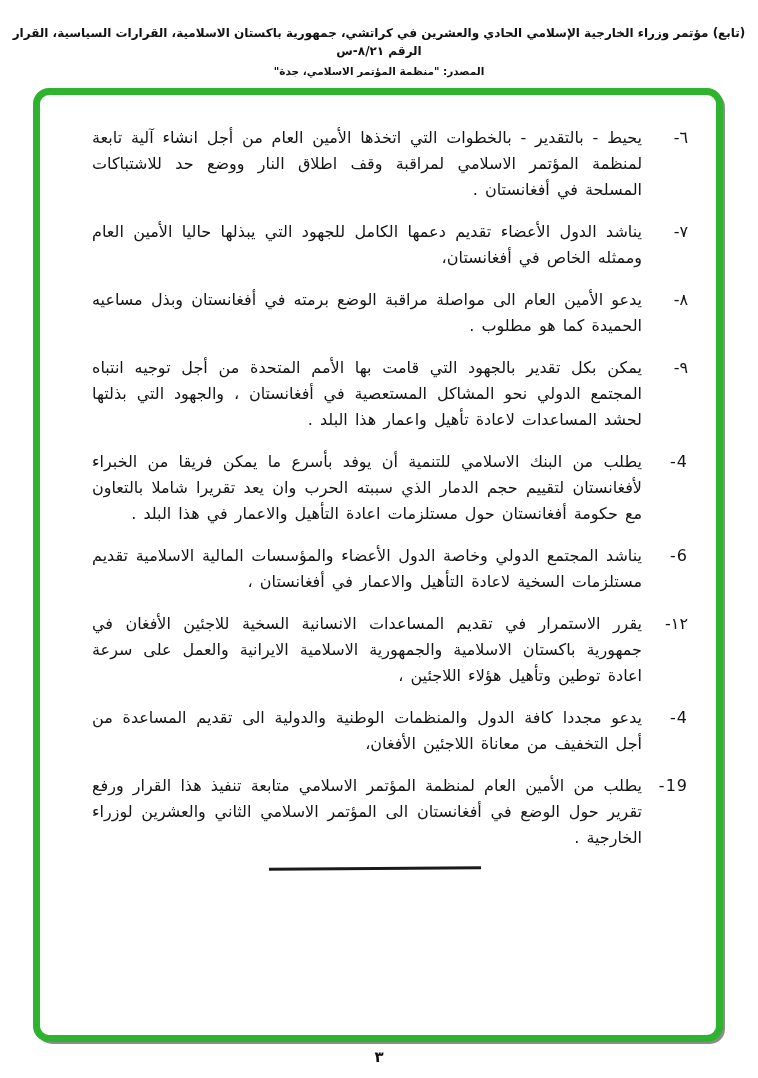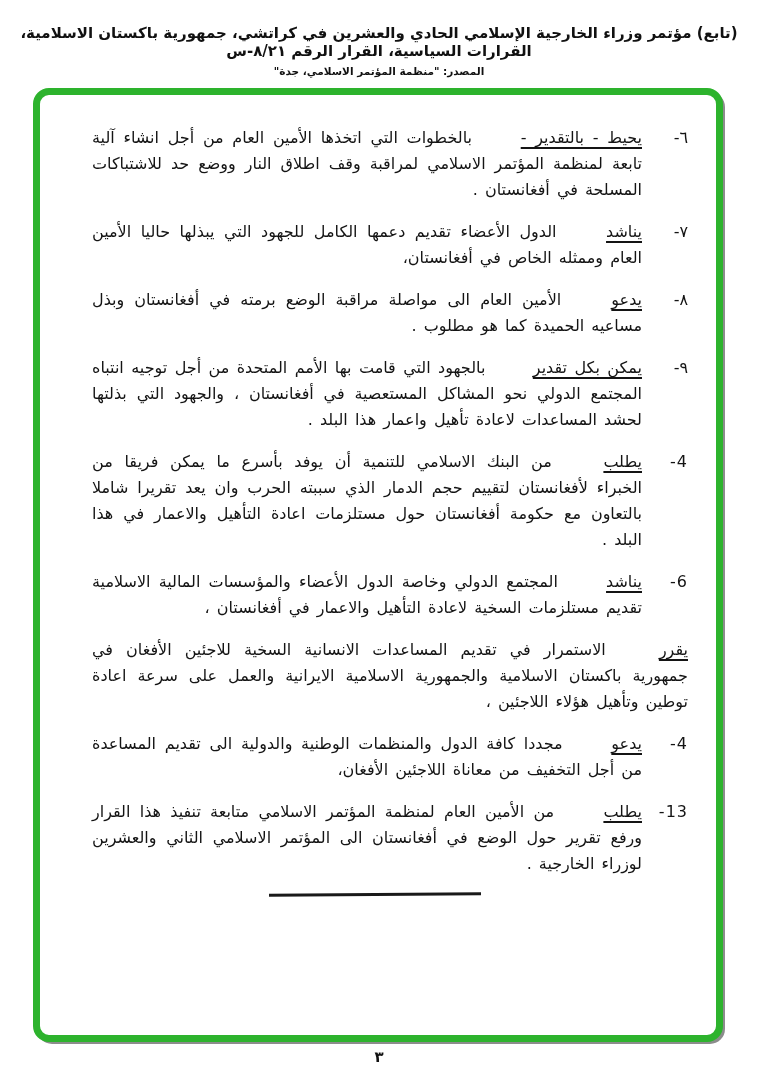--- a/index.html
+++ b/index.html
@@ -22,21 +22,21 @@
   .header {
     position: absolute;
     top: 24px;
     left: 0;
     right: 0;
     direction: rtl;
     text-align: center;
     color: #111111;
   }
   .header-line1 {
-    font-size: 15px;
+    font-size: 12px;
     font-weight: bold;
     letter-spacing: 0;
     line-height: 18px;
   }
   .header-line2 {
     font-size: 10.5px;
     font-weight: bold;
     margin-top: 5px;
   }
   .green-box {
@@ -72,24 +72,22 @@
   .txt {
     flex: 1;
     font-size: 16px;
     line-height: 26px;
     text-align: justify;
     text-align-last: right;
     word-spacing: 2px;
     color: #141414;
   }
   .lead {
-    text-decoration: underline;
     text-underline-offset: 4px;
     text-decoration-thickness: 1.5px;
-    margin-left: 40px;
   }
   .divider {
     position: relative;
     width: 212px;
     height: 2.5px;
     background: #1a1a1a;
     margin: 2px auto 0;
     left: -15px; 
     transform: rotate(-0.4deg);
   }
@@ -141,30 +139,31 @@
         <div class="num">4-</div>
         <div class="txt"><span class="lead">يطلب</span><span> من البنك الاسلامي للتنمية أن يوفد بأسرع ما يمكن فريقا من الخبراء لأفغانستان لتقييم حجم الدمار الذي سببته الحرب وان يعد تقريرا شاملا بالتعاون مع حكومة أفغانستان حول مستلزمات اعادة التأهيل والاعمار في هذا البلد .</span></div>
       </div>
 
       <div class="item">
         <div class="num">6-</div>
         <div class="txt"><span class="lead">يناشد</span><span> المجتمع الدولي وخاصة الدول الأعضاء والمؤسسات المالية الاسلامية تقديم مستلزمات السخية لاعادة التأهيل والاعمار في أفغانستان ،</span></div>
       </div>
 
       <div class="item">
+        <div class="num">١٢-</div>
         <div class="txt"><span class="lead">يقرر</span><span> الاستمرار في تقديم المساعدات الانسانية السخية للاجئين الأفغان في جمهورية باكستان الاسلامية والجمهورية الاسلامية الايرانية والعمل على سرعة اعادة توطين وتأهيل هؤلاء اللاجئين ،</span></div>
       </div>
 
       <div class="item">
         <div class="num">4-</div>
         <div class="txt"><span class="lead">يدعو</span><span> مجددا كافة الدول والمنظمات الوطنية والدولية الى تقديم المساعدة من أجل التخفيف من معاناة اللاجئين الأفغان،</span></div>
       </div>
 
       <div class="item">
-        <div class="num">13-</div>
+        <div class="num">19-</div>
         <div class="txt"><span class="lead">يطلب</span><span> من الأمين العام لمنظمة المؤتمر الاسلامي متابعة تنفيذ هذا القرار ورفع تقرير حول الوضع في أفغانستان الى المؤتمر الاسلامي الثاني والعشرين لوزراء الخارجية .</span></div>
       </div>
 
       <div class="divider"></div>
 
     </div>
   </div>
 
   <div class="page-number">٣</div>
 

